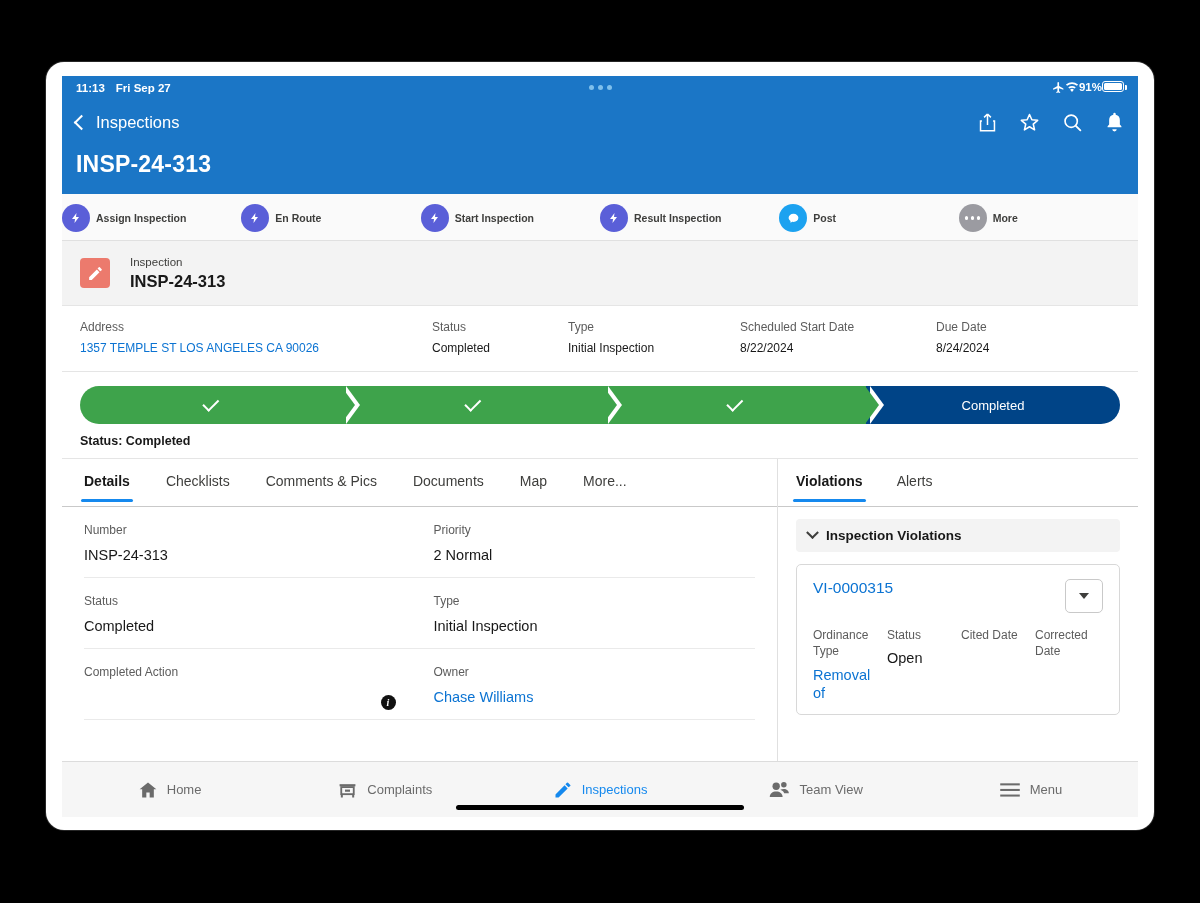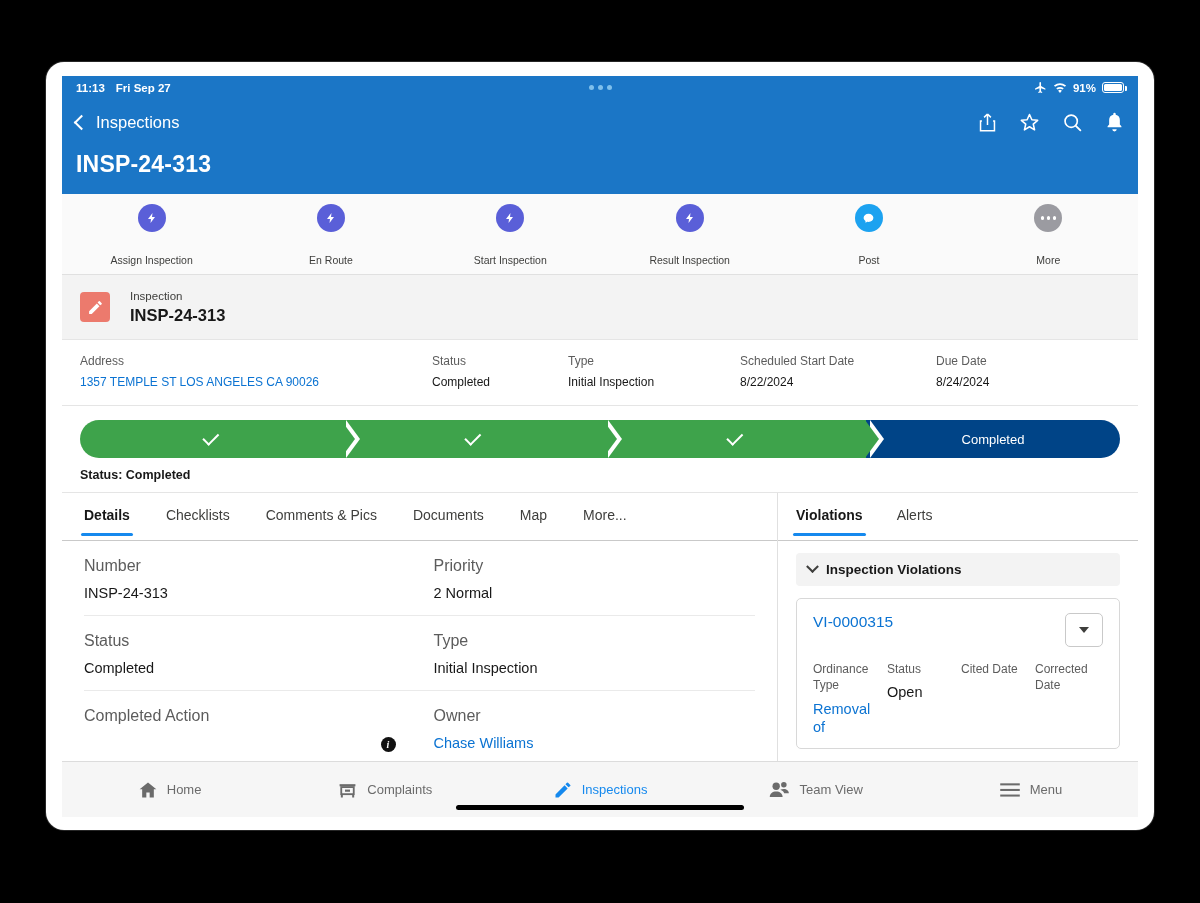--- a/index.html
+++ b/index.html
@@ -48,21 +48,21 @@
     position: absolute; left: 0; right: 0;
     display: flex; justify-content: center; align-items: center;
     pointer-events: none;
   }
   .dyn-dots { display: flex; gap: 4px; }
   .dyn-dots i {
     width: 5px; height: 5px; border-radius: 50%;
     background: #7fc0ec; display: block;
   }
   .sb-right {
-    margin-left: auto; display: flex; gap: 6px; align-items: center;
+    margin-left: auto; display: flex; 
     font-size: 11.5px;
   }
   .batt {
     width: 22px; height: 11px; border: 1.4px solid #fff;
     border-radius: 3px; position: relative; display: inline-block;
   }
   .batt::after {
     content: ""; position: absolute; right: -3.5px; top: 3px;
     width: 2px; height: 5px; background: #fff; border-radius: 0 1px 1px 0;
   }
@@ -105,22 +105,23 @@
   
   .actionbar {
     background: #fafafa;
     border-bottom: 1px solid #e0e0e0;
     display: flex;
     flex: none;
     padding: 10px 0 8px 0;
   }
   .action-item {
     flex: 1;
-    display: flex; flex-direction: column; align-items: center; gap: 22px;
+    display: flex; flex-direction: row; align-items: center; gap: 6px;
     cursor: pointer;
+    font-weight: bold;
   }
   .action-circle {
     width: 28px; height: 28px; border-radius: 50%;
     background: #5a5fd8;
     display: flex; align-items: center; justify-content: center;
   }
   .action-circle.post { background: #1ca2f0; }
   .action-circle.more { background: #9b9ba1; }
   .action-label {
     font-size: 10.5px; color: #3e3e3c;
@@ -234,21 +235,21 @@
     display: flex; flex-wrap: wrap;
     padding: 0 22px; overflow: hidden;
   }
   .fcell {
     width: 50%;
     padding: 16px 18px 14px 0;
     border-bottom: 1px solid #eaeaea;
     position: relative;
   }
   .fcell:nth-child(even) { padding-left: 14px; padding-right: 0; }
-  .fc-label { font-size: 16px; color: #5c5c5c; margin-bottom: 10px; }
+  .fc-label { font-size: 12px; color: #5c5c5c; margin-bottom: 10px; }
   .fc-value { font-size: 14.5px; color: #181818; }
   .fc-value.link { color: #0b73d2; cursor: pointer; }
   .info-dot {
     position: absolute; right: 24px; top: 46px;
     width: 15px; height: 15px; border-radius: 50%;
     background: #111; color: #fff;
     font-size: 10px; font-weight: bold; font-style: italic;
     display: flex; align-items: center; justify-content: center;
     font-family: "Liberation Serif", serif;
   }

